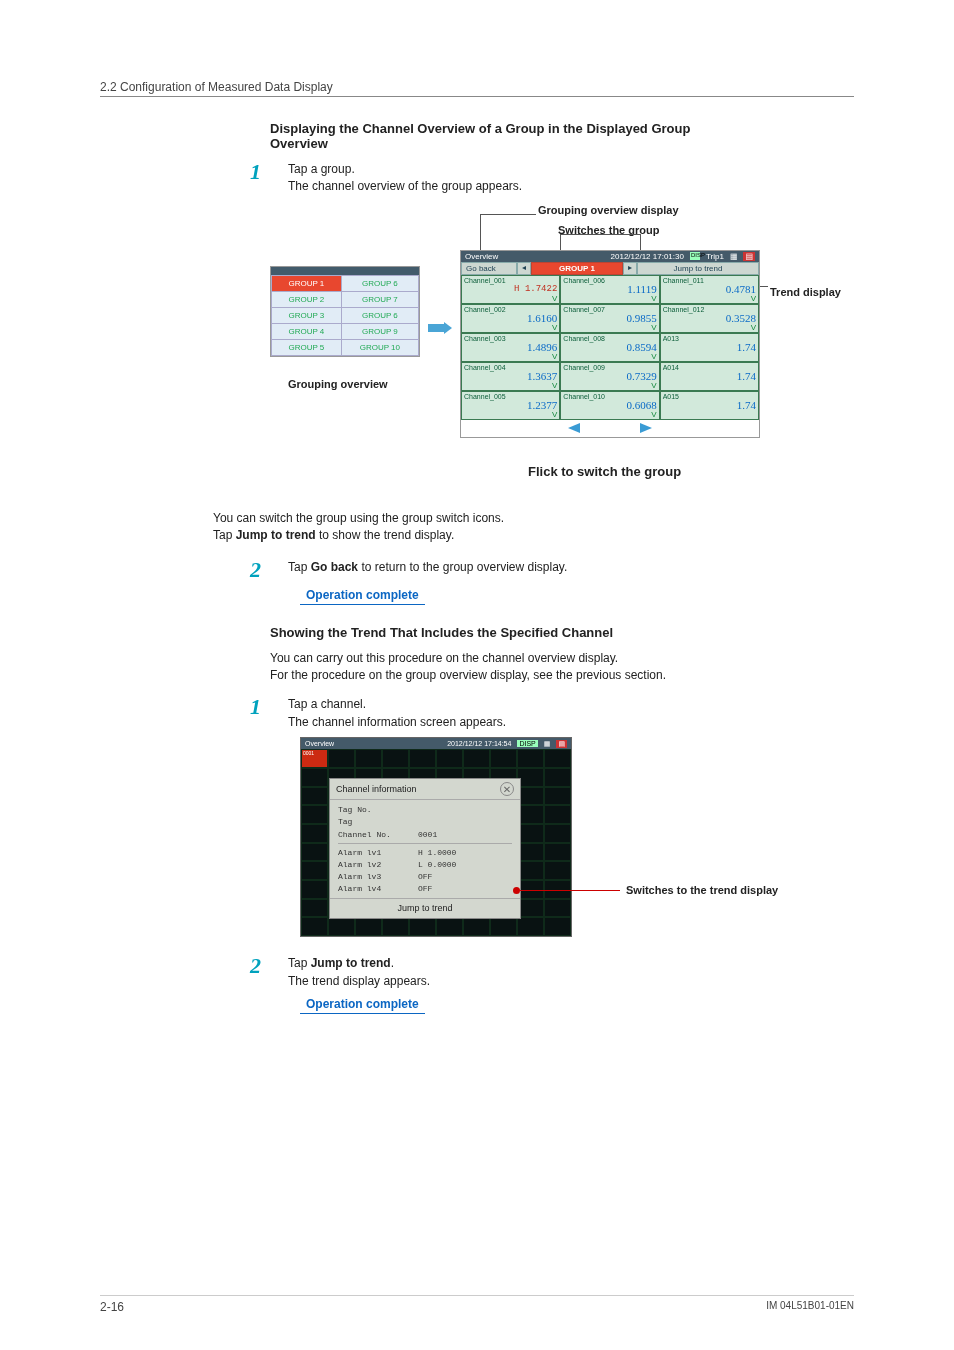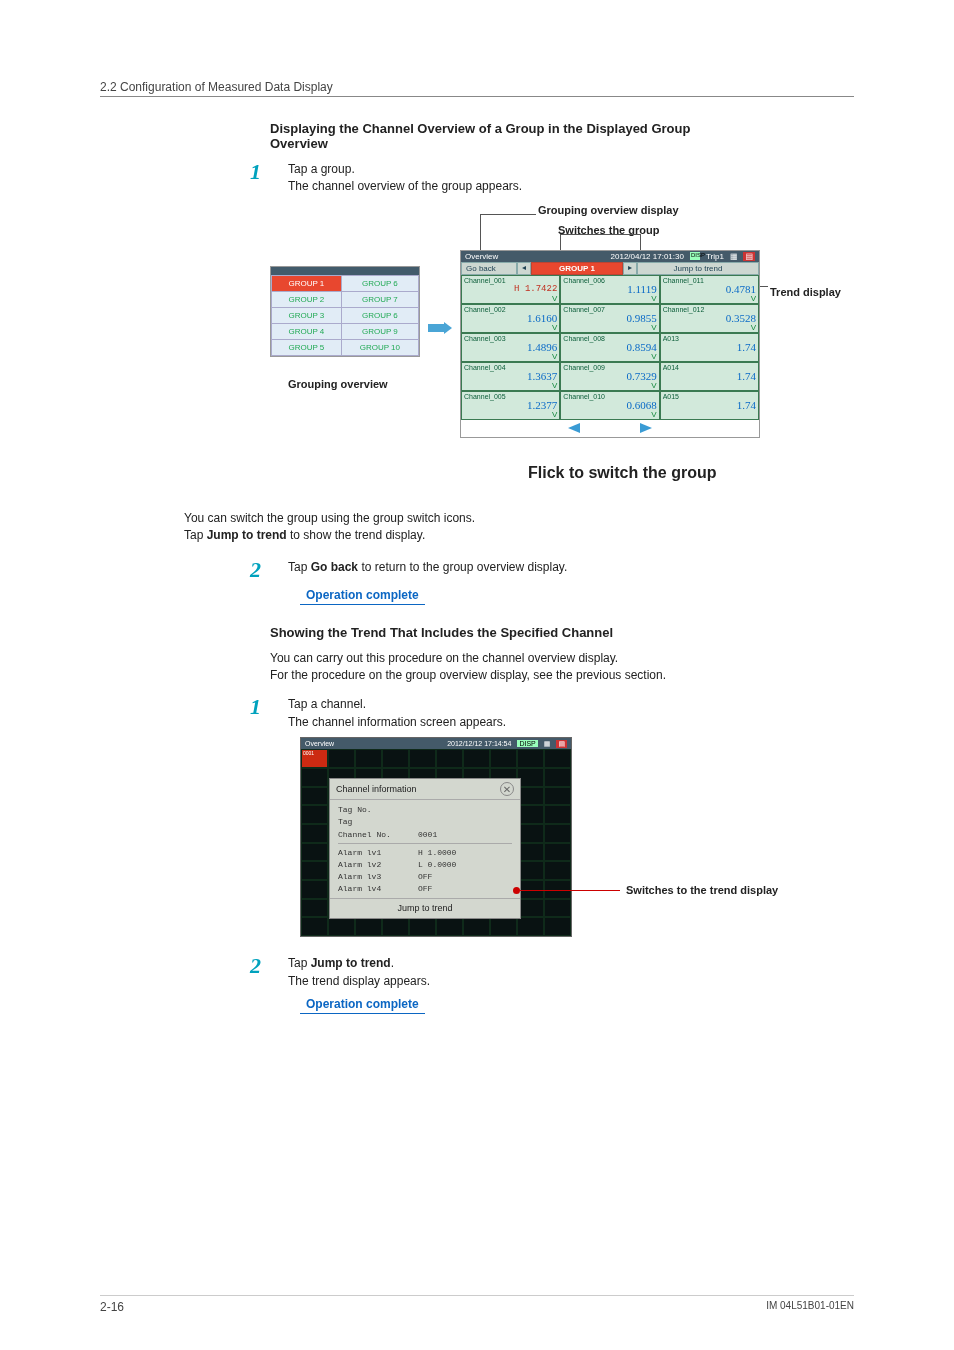--- a/index.html
+++ b/index.html
@@ -98,21 +98,21 @@
   </div>
 </div>
 
 
 <div class="fig1">
 
   <div class="callout" style="left:268px; top:0;">Grouping overview display</div>
   <div class="callout" style="left:288px; top:20px;">Switches the group</div>
   <div class="callout" style="left:500px; top:82px;">Trend display</div>
   <div class="callout" style="left:18px; top:174px;">Grouping overview</div>
-  <div class="callout" style="left:258px; top:260px; font-size:16px;">Flick to switch the group</div>
+  <div class="callout" style="left:258px; top:260px; font-size:13px;">Flick to switch the group</div>
 
   <div class="ln" style="left:210px;top:10px;width:1px;height:40px;"></div>
   <div class="ln" style="left:210px;top:10px;width:56px;height:1px;"></div>
   <div class="ln" style="left:290px;top:30px;width:1px;height:30px;"></div>
   <div class="ln" style="left:370px;top:30px;width:1px;height:30px;"></div>
   <div class="ln" style="left:290px;top:30px;width:80px;height:1px;"></div>
   <div class="ln" style="left:476px;top:70px;width:1px;height:12px;"></div>
   <div class="ln" style="left:476px;top:82px;width:22px;height:1px;"></div>
 
   <div class="grp-ov">
@@ -141,21 +141,21 @@
           </tr>
     </tbody>
       </table>
   </div>
   <div class="arrow-right"></div>
 
   <div class="ch-ov">
     <div class="topbar">
       <span>Overview</span>
       <span class="sp"></span>
-      <span>2012/04/12 17:01:30</span>
+      <span>2012/12/12 17:01:30</span>
       <span class="ico" style="color:#000;font-size:6px;padding:0 1px;">DISP</span>
       <span>Trip1</span>
       <span>▦</span>
       <span style="background:#c33;padding:0 2px;">▤</span>
     </div>
     <div class="tool">
       <div class="btn" style="flex:0 0 56px;">Go back</div>
       <div class="nav">◂</div>
       <div class="grp">GROUP 1</div>
       <div class="nav">▸</div>
@@ -239,21 +239,21 @@
         </div>
       </div>
     <div class="flick">
       <div class="l"></div>
       <div class="r"></div>
     </div>
   </div>
 </div>
 
 
-<div class="body-text" style="margin-left:84px; margin-top:6px;">
+<div class="body-text" style="margin-left:113px; margin-top:6px;">
   <span>You can switch the group using the group switch icons.</span><br>
   <span>Tap </span><b>Jump to trend</b><span> to show the trend display.</span>
 </div>
 
 
 <div class="step" style="margin-top:14px;">
   <div class="stepnum">2</div>
   <div class="body-text">
     <span>Tap </span><b>Go back</b><span> to return to the group overview display.</span>
   </div>

